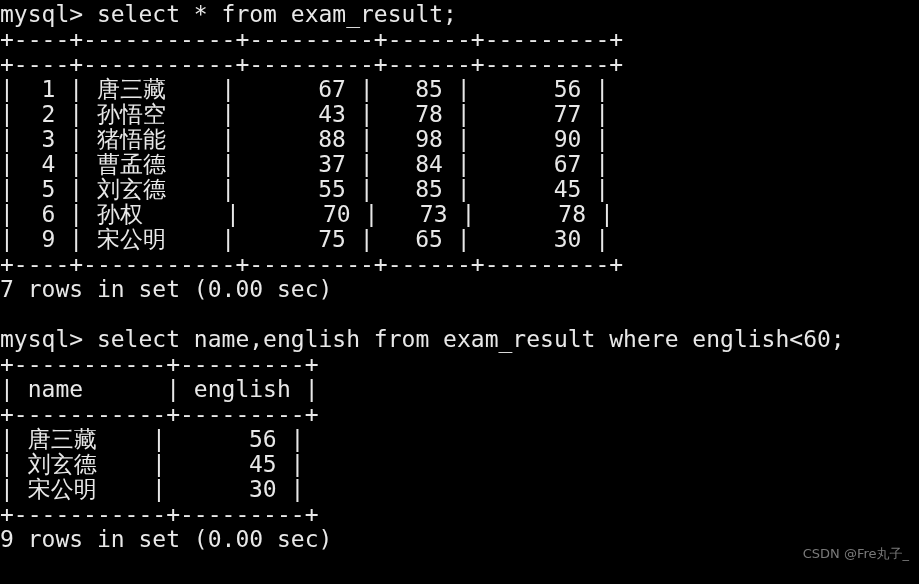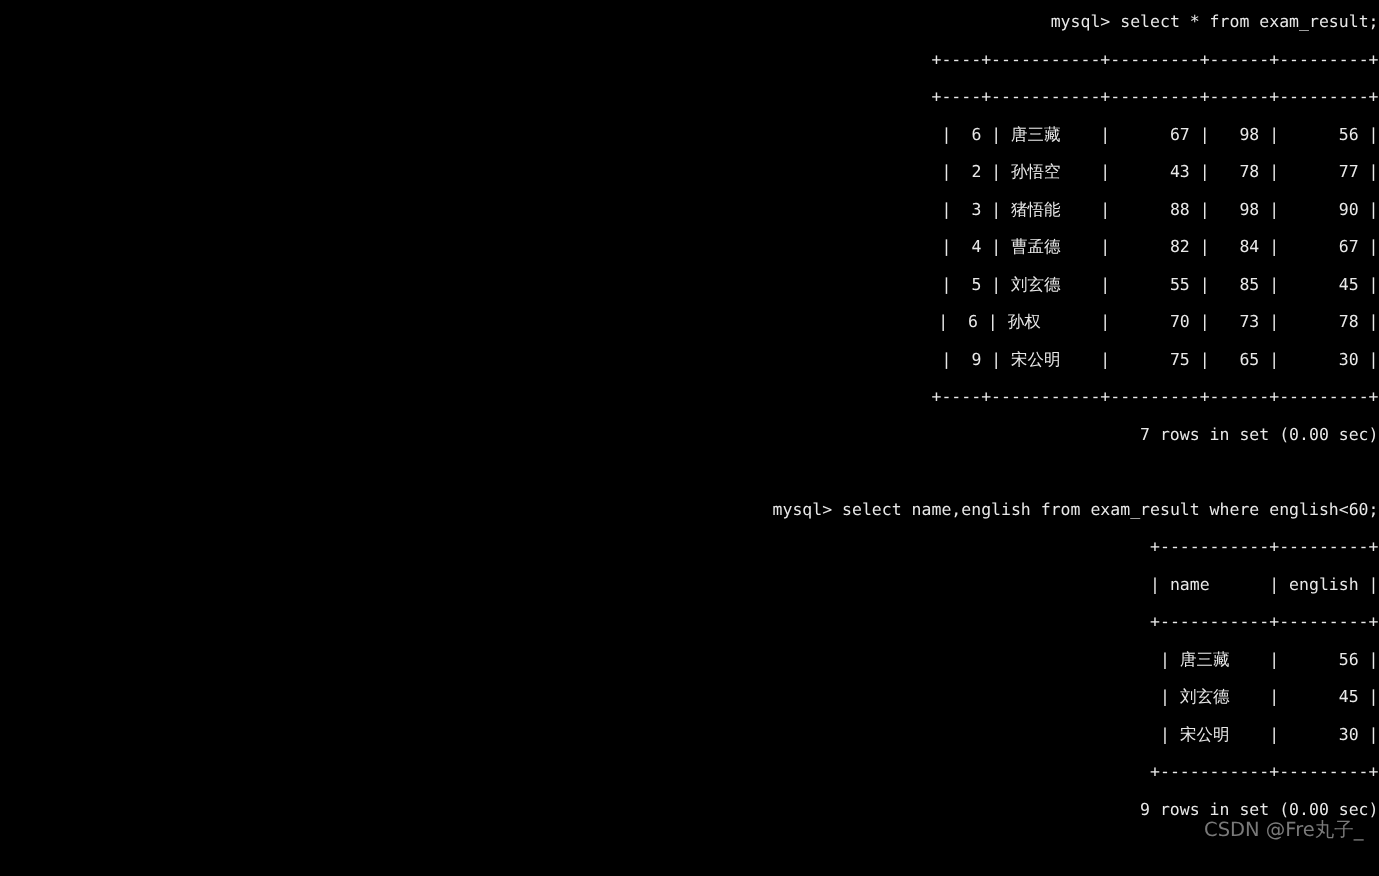--- a/index.html
+++ b/index.html
@@ -16,26 +16,25 @@
   }
   #terminal {
     position: absolute;
     left: 0;
     top: 0;
     width: 919px;
     height: 584px;
     background: #000000;
     color: #e6e6e6;
     font-family: "DejaVu Sans Mono", "Liberation Mono", monospace;
-    font-size: 11px;
+    font-size: 23px;
     line-height: 25px;
     letter-spacing: 0px;
     padding: 2px 0 0 0;
     box-sizing: border-box;
-    text-align: right;
   }
   .line {
     white-space: pre;
     height: 25px;
     line-height: 25px;
     font-family: "DejaVu Sans Mono", "Liberation Mono", monospace;
     color: #e8e8e8;
     display: block;
   }
   .line.blank {
@@ -55,24 +54,24 @@
   }
 </style>
 </head>
 <body>
 
 <div id="terminal">
   <div id="terminal-output">
       <div class="line">mysql&gt; select * from exam_result;</div>
       <div class="line">+----+-----------+---------+------+---------+</div>
       <div class="line">+----+-----------+---------+------+---------+</div>
-      <div class="line">|  6 | 唐三藏    |      67 |   98 |      56 |</div>
+      <div class="line">|  1 | 唐三藏    |      67 |   85 |      56 |</div>
       <div class="line">|  2 | 孙悟空    |      43 |   78 |      77 |</div>
       <div class="line">|  3 | 猪悟能    |      88 |   98 |      90 |</div>
-      <div class="line">|  4 | 曹孟德    |      82 |   84 |      67 |</div>
+      <div class="line">|  4 | 曹孟德    |      37 |   84 |      67 |</div>
       <div class="line">|  5 | 刘玄德    |      55 |   85 |      45 |</div>
       <div class="line">|  6 | 孙权      |      70 |   73 |      78 |</div>
       <div class="line">|  9 | 宋公明    |      75 |   65 |      30 |</div>
       <div class="line">+----+-----------+---------+------+---------+</div>
       <div class="line">7 rows in set (0.00 sec)</div>
       <div class="line blank"></div>
       <div class="line">mysql&gt; select name,english from exam_result where english&lt;60;</div>
       <div class="line">+-----------+---------+</div>
       <div class="line">| name      | english |</div>
       <div class="line">+-----------+---------+</div>

